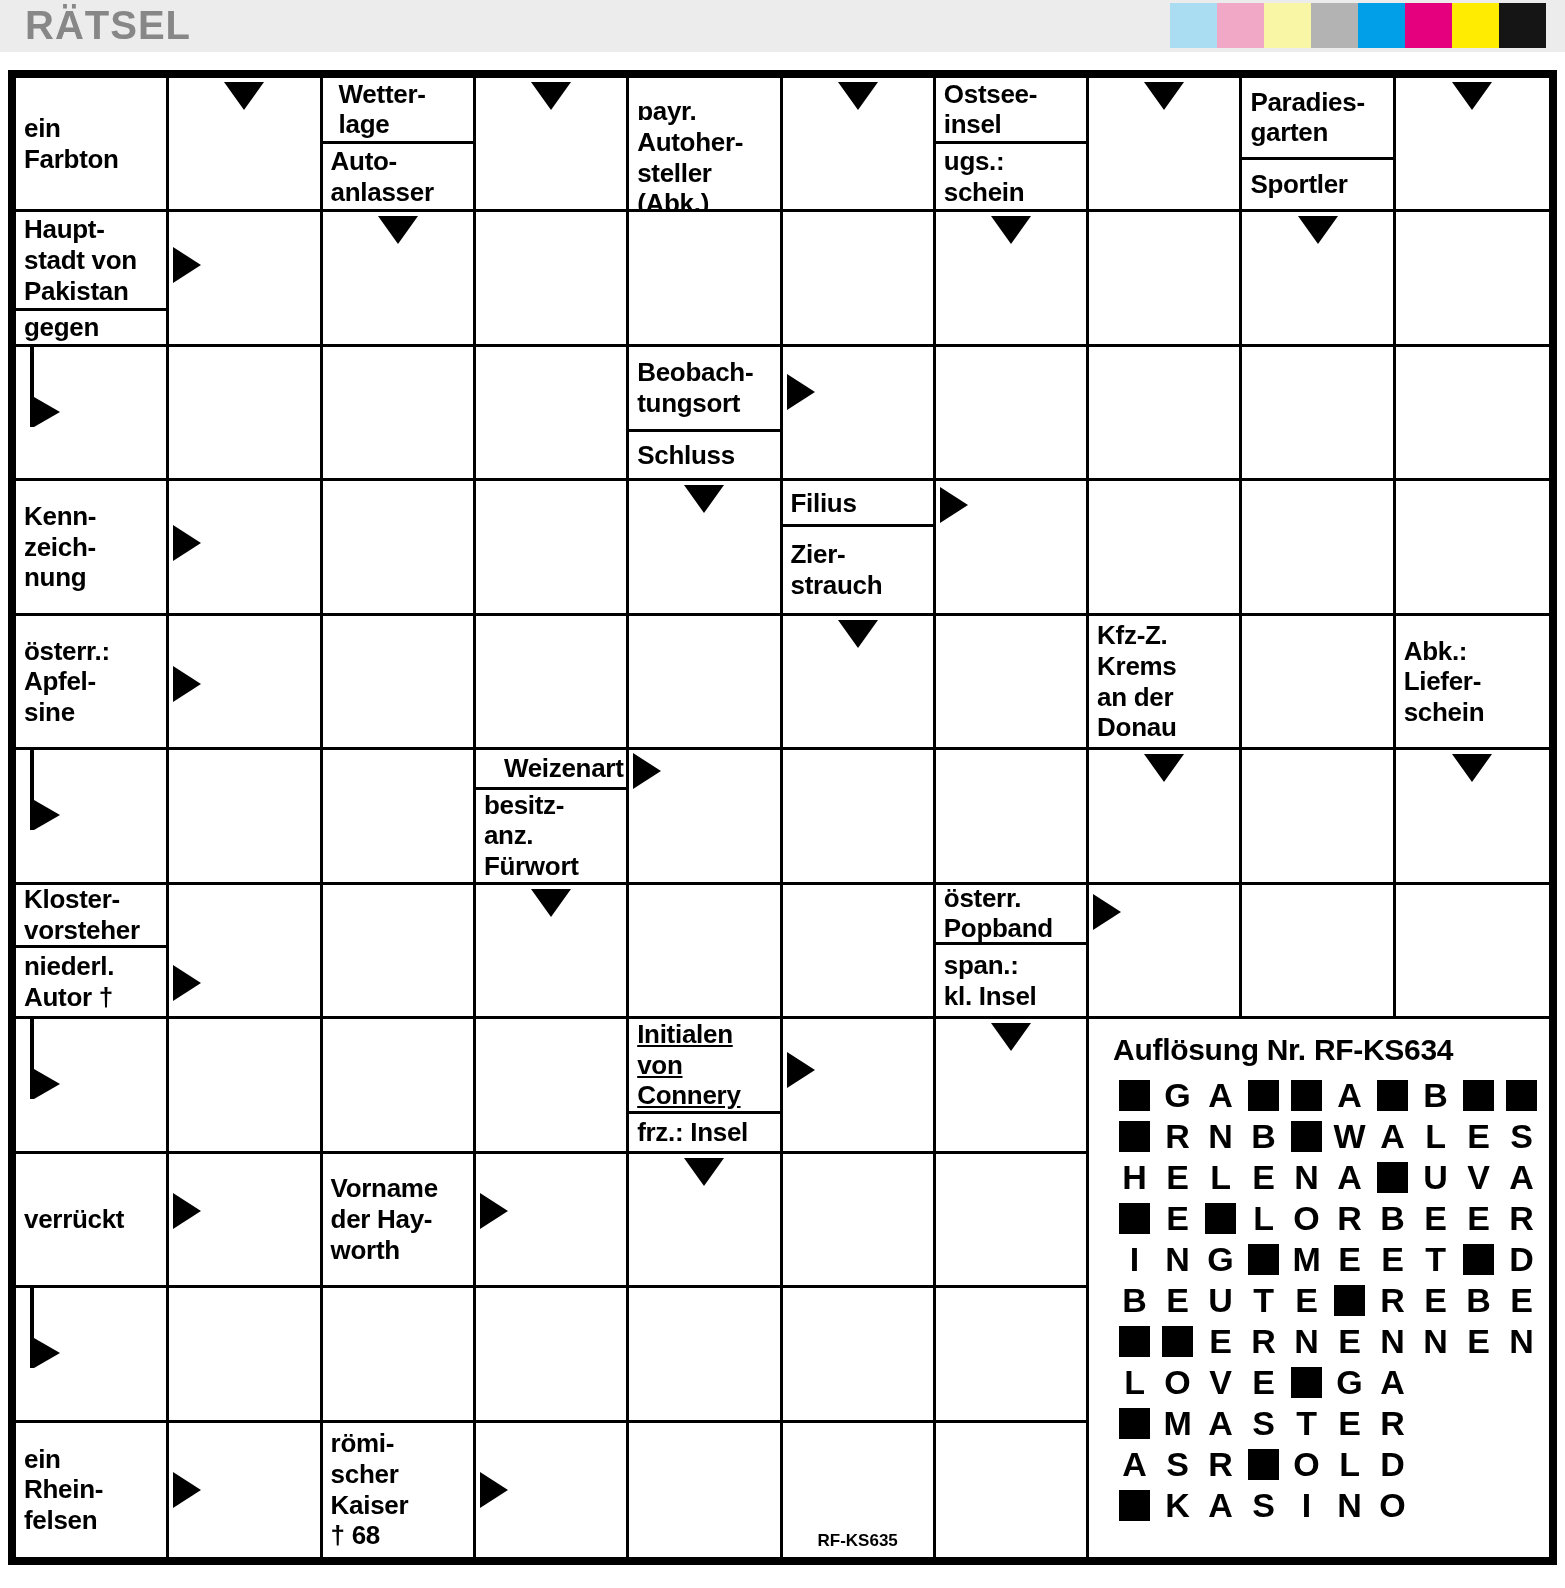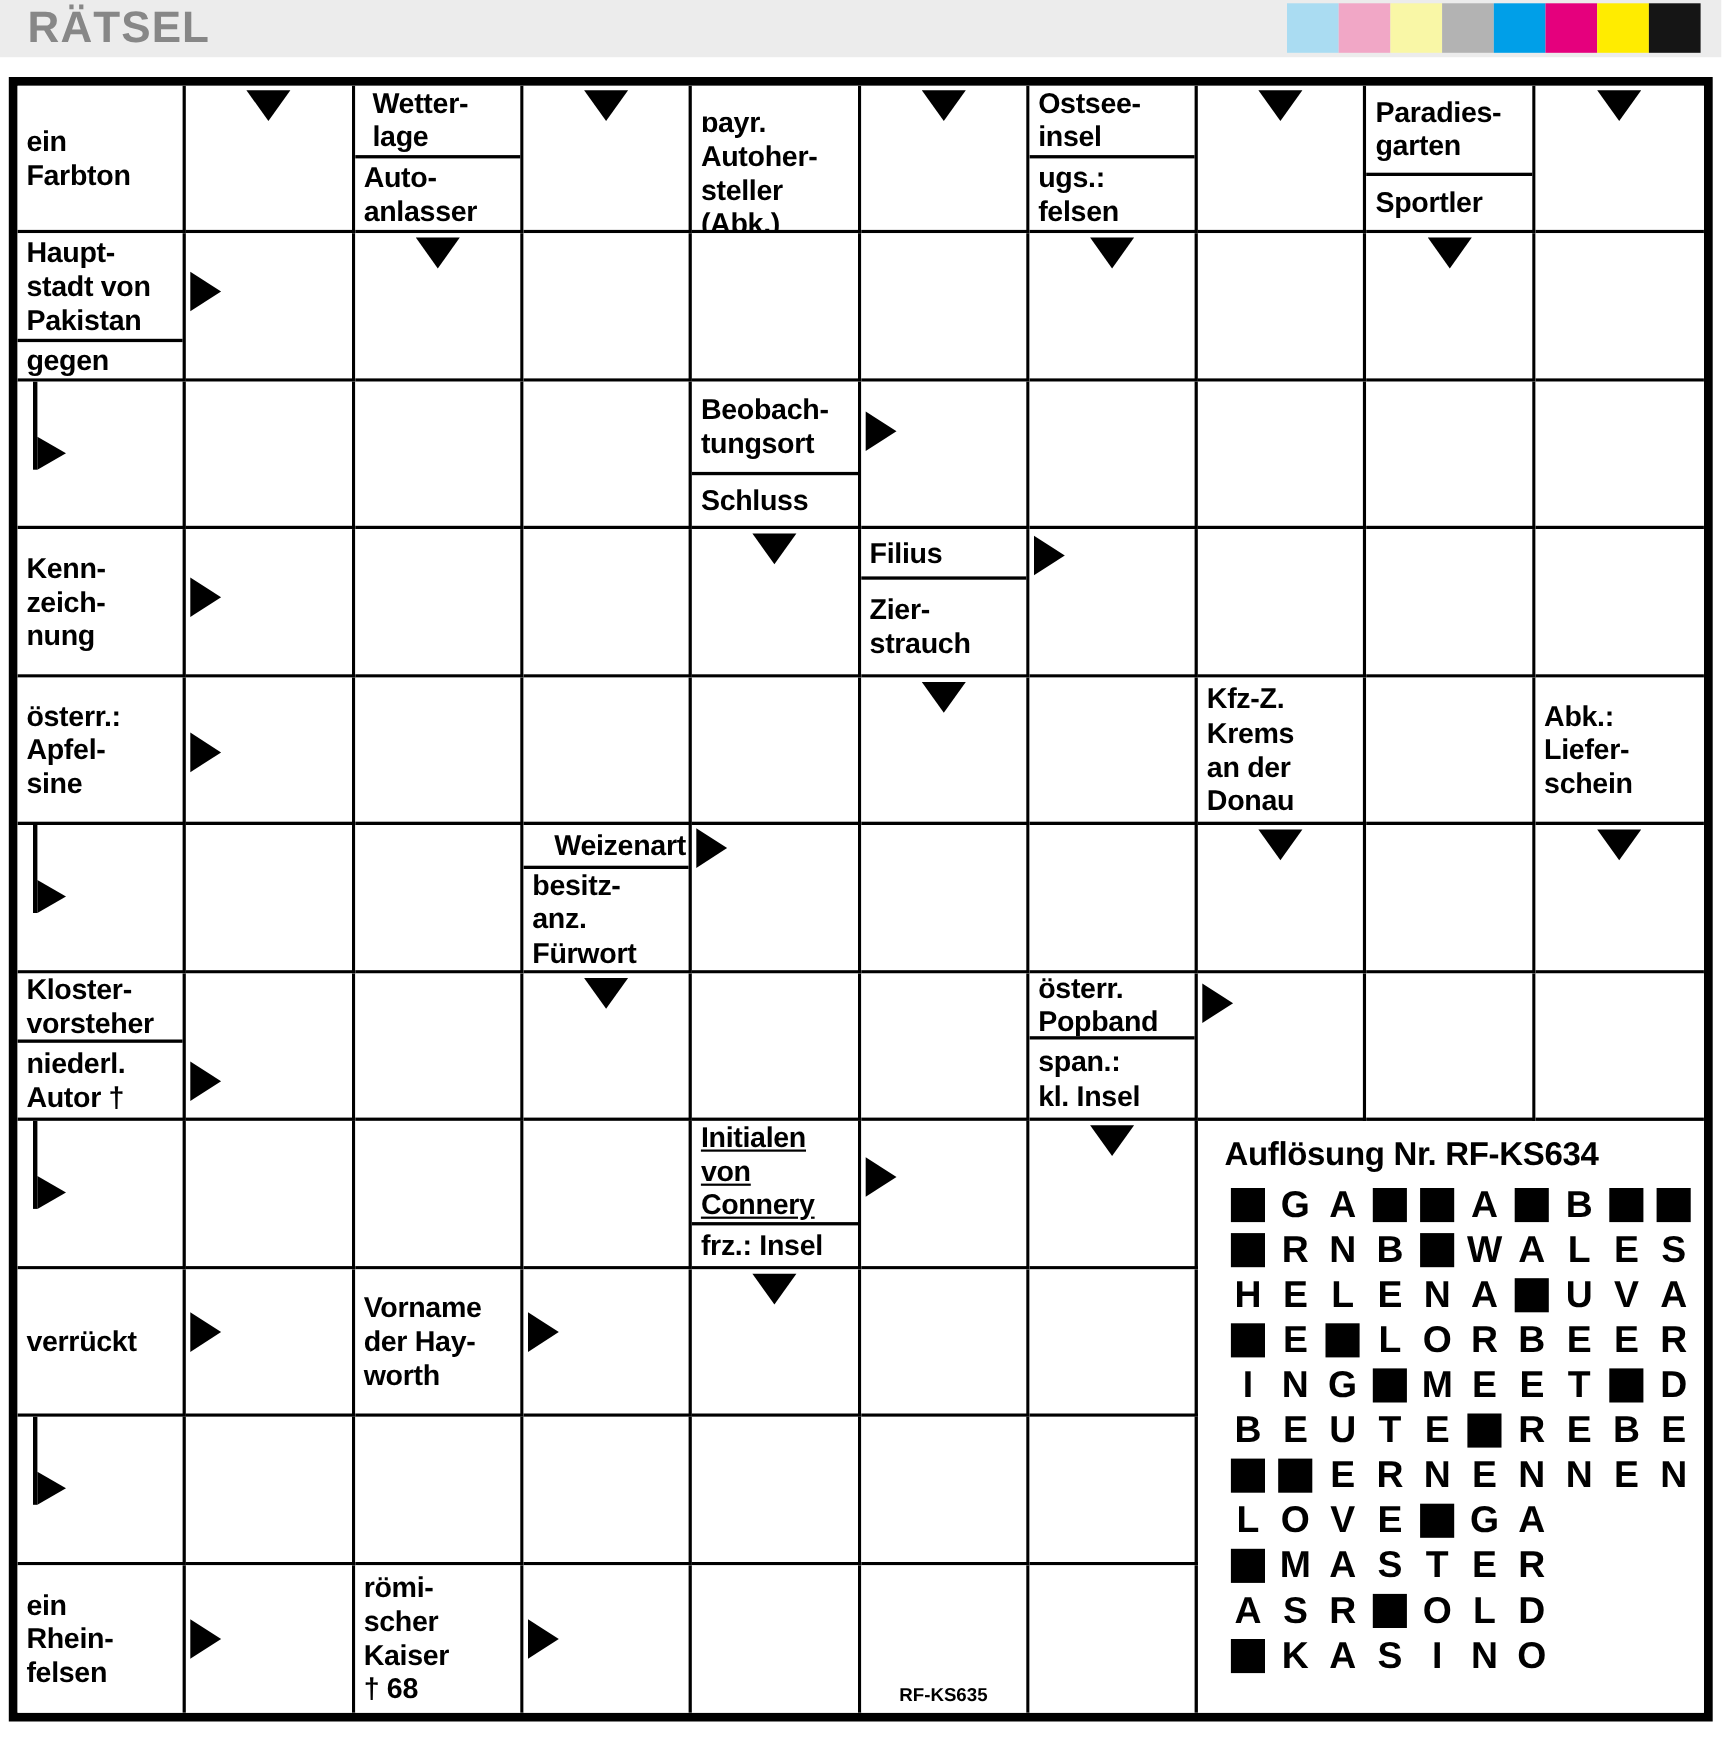--- a/index.html
+++ b/index.html
@@ -282,21 +282,21 @@
       </div>
     </div>
     <div class="cell">
       <div class="arrow-down"></div>
     </div>
     <div class="cell">
       <div class="clue-wrap">
         <div class="clue-part divided" style="height: 50%;">Ostsee-
 insel</div>
         <div class="clue-part rest">ugs.:
-felsen</div>
+schein</div>
       </div>
     </div>
     <div class="cell">
       <div class="arrow-down"></div>
     </div>
     <div class="cell">
       <div class="clue-wrap">
         <div class="clue-part divided" style="height: 62%;">Paradies-
 garten</div>
         <div class="clue-part rest">Sportler</div>

